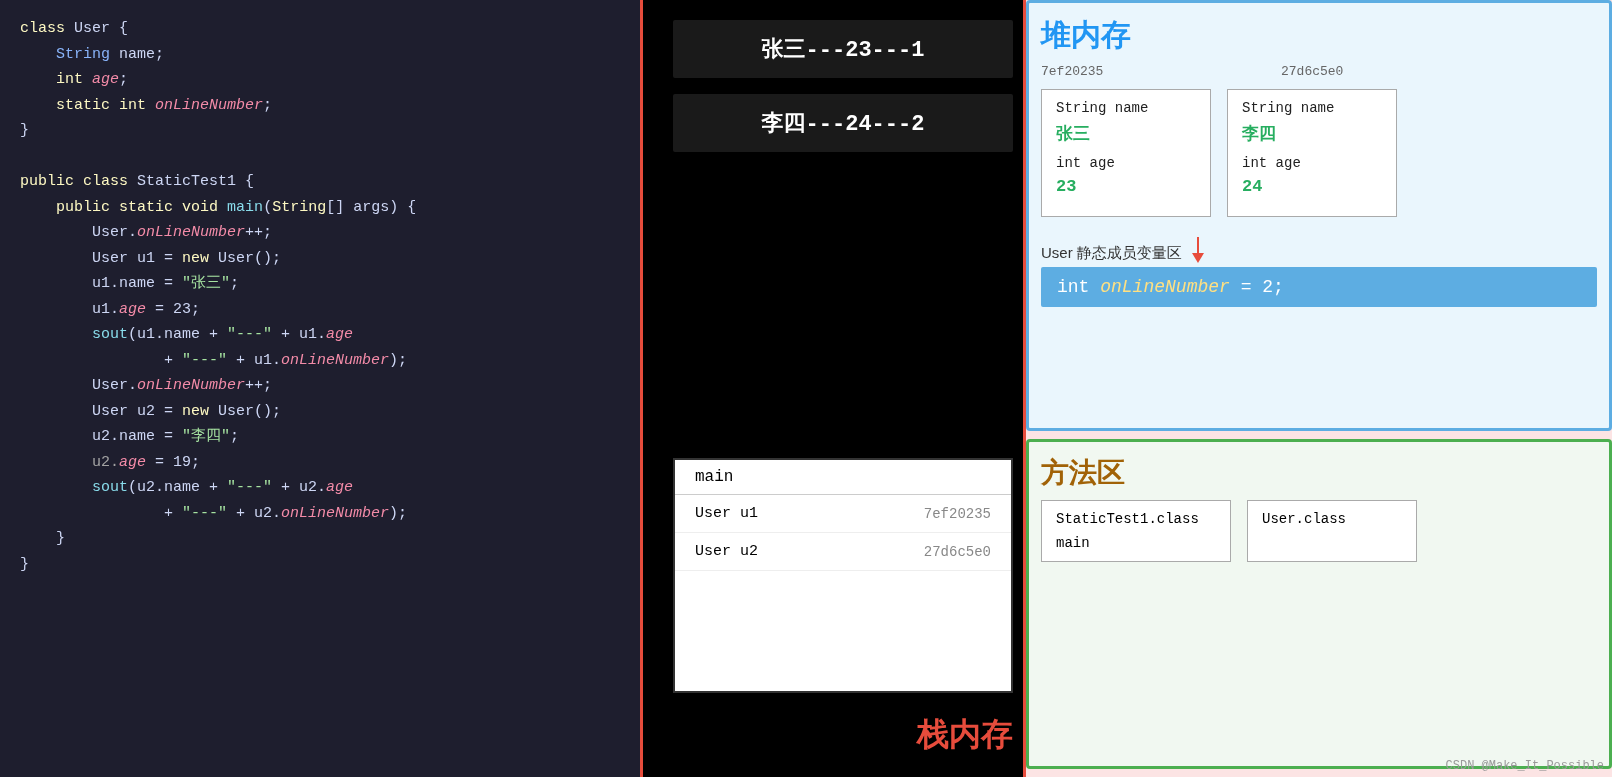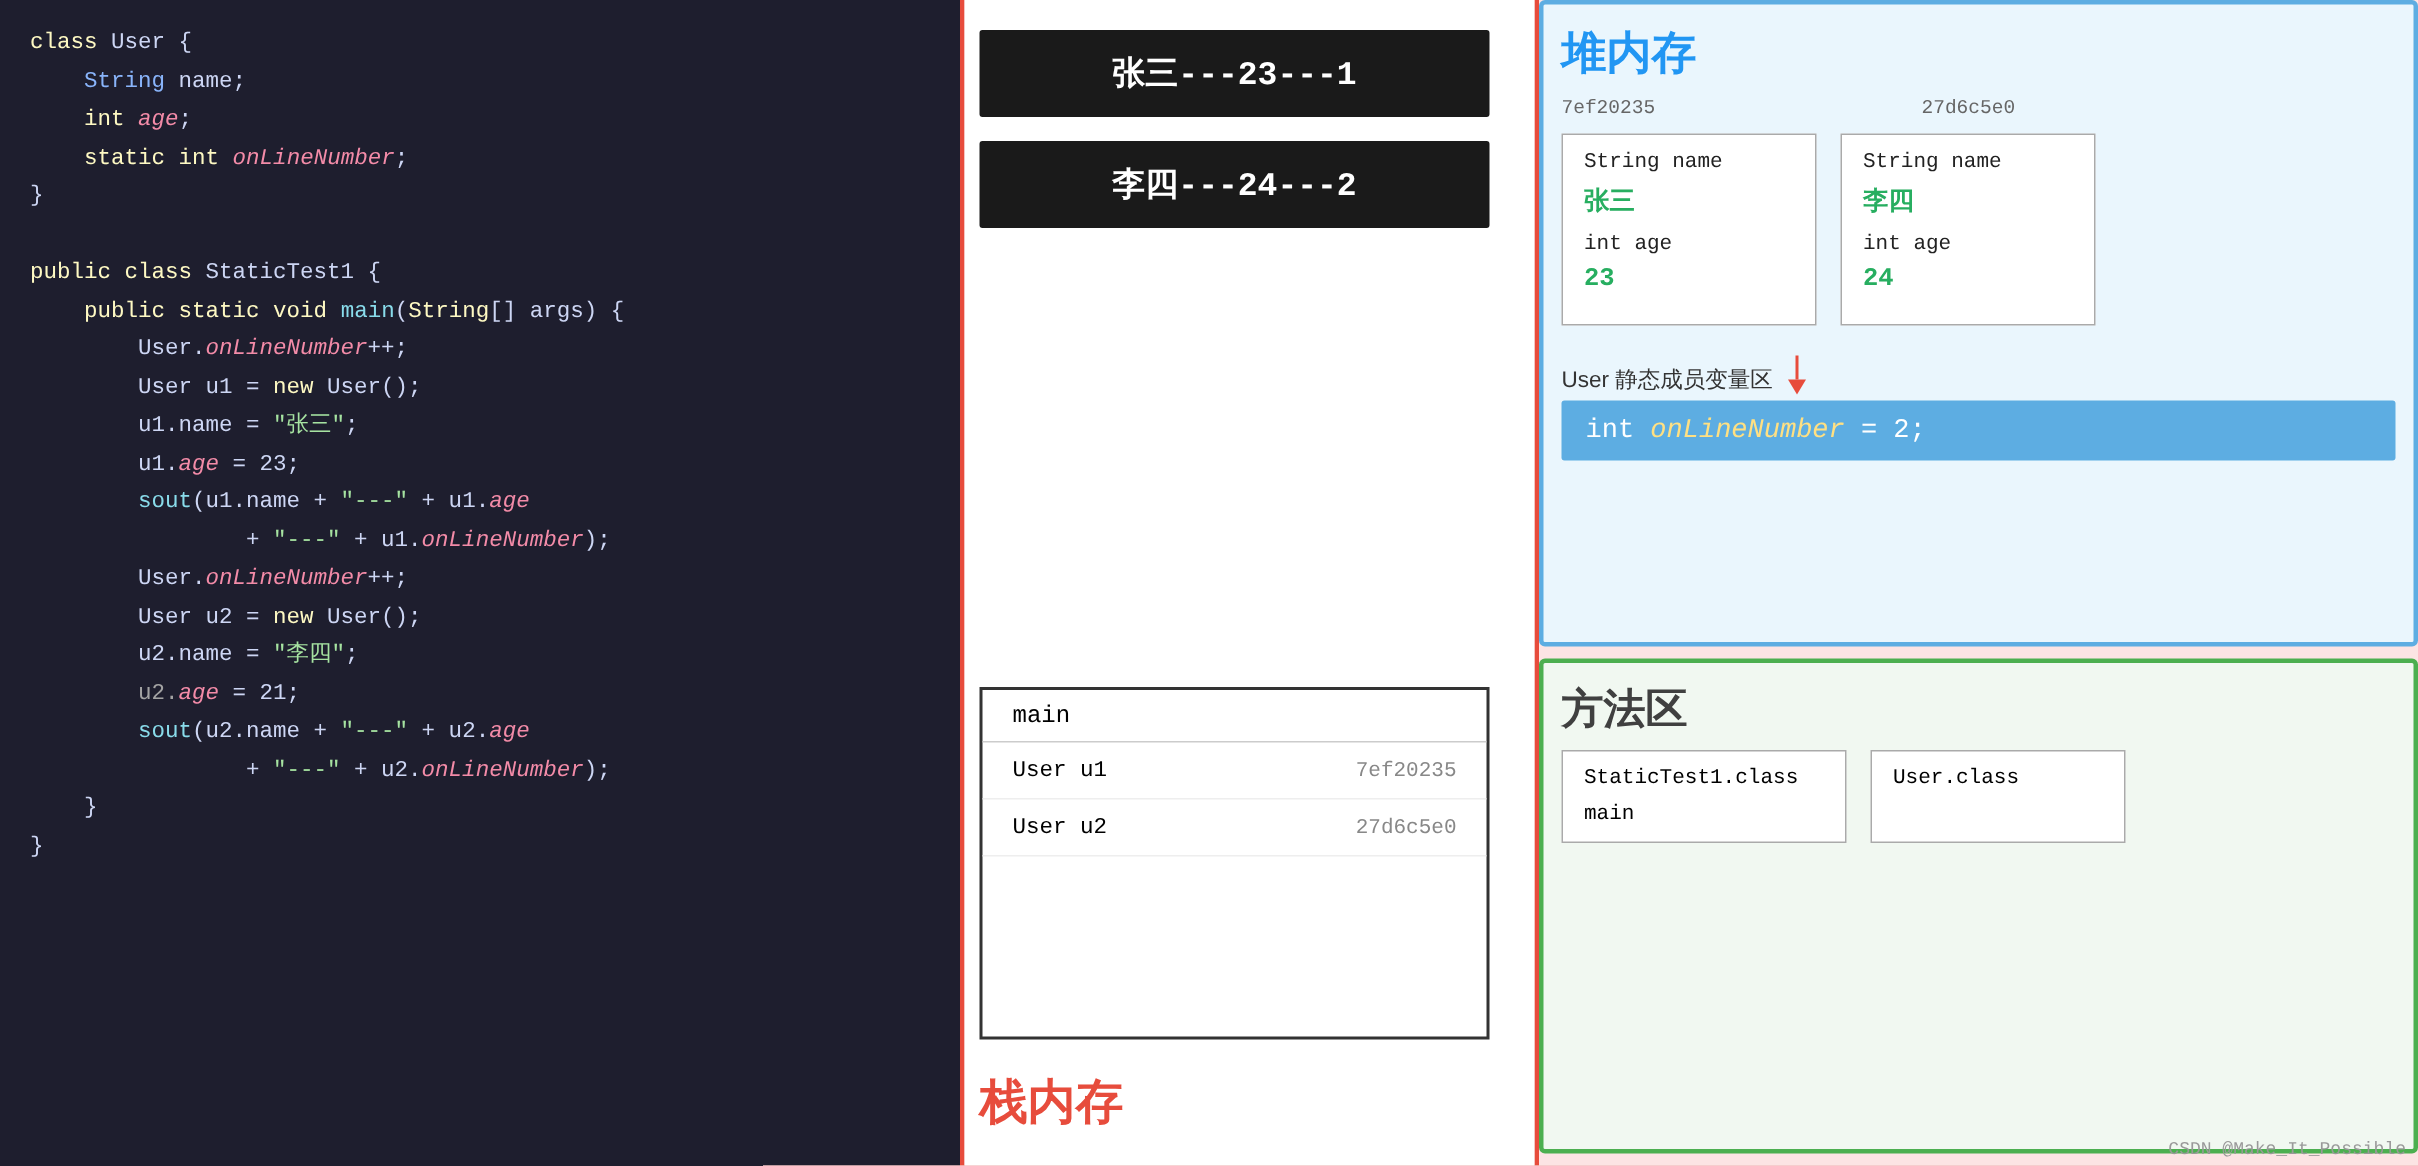--- a/index.html
+++ b/index.html
@@ -26,24 +26,24 @@
 
     .kw { color: #fef9c3; }
     .str { color: #a6e3a1; }
     .method { color: #89dceb; }
     .italic-red { color: #f38ba8; font-style: italic; }
 
     
     .middle-panel {
       width: 380px;
       min-width: 380px;
-      background: #ffffff;
+      background: #000000;
       display: flex;
       flex-direction: column;
-      align-items: flex-start;
+      align-items: flex-end;
       padding: 20px 10px;
       position: relative;
     }
 
     .output-box {
       background: #1a1a1a;
       color: #fff;
       font-size: 22px;
       font-weight: bold;
       padding: 14px 30px;
@@ -176,21 +176,21 @@
 
     .method-section {
       border: 3px solid #4caf50;
       background: #f1f8f1;
       border-radius: 4px;
       padding: 12px;
       flex: 0.9;
     }
 
     .method-title {
-      color: #404040;
+      color: #a16207;
       font-size: 28px;
       font-weight: bold;
       font-family: 'Microsoft YaHei', sans-serif;
       margin-bottom: 8px;
     }
 
     .method-objects {
       display: flex;
       gap: 16px;
     }
@@ -273,21 +273,21 @@
   <div>
     &nbsp;&nbsp;&nbsp;&nbsp;&nbsp;&nbsp;&nbsp;&nbsp;<span style="color:#cdd6f4">User.</span><span class="italic-red">onLineNumber</span><span style="color:#cdd6f4">++;</span>
   </div>
   <div>
     &nbsp;&nbsp;&nbsp;&nbsp;&nbsp;&nbsp;&nbsp;&nbsp;<span style="color:#cdd6f4">User u2 = </span><span class="kw">new</span><span style="color:#cdd6f4"> User();</span>
   </div>
   <div>
     &nbsp;&nbsp;&nbsp;&nbsp;&nbsp;&nbsp;&nbsp;&nbsp;<span style="color:#cdd6f4">u2.name = </span><span class="str">"李四"</span><span style="color:#cdd6f4">;</span>
   </div>
   <div>
-    &nbsp;&nbsp;&nbsp;&nbsp;&nbsp;&nbsp;&nbsp;&nbsp;<span style="color:#a3a3a3">u2.</span><span class="italic-red">age</span><span style="color:#cdd6f4"> = 21;</span>
+    &nbsp;&nbsp;&nbsp;&nbsp;&nbsp;&nbsp;&nbsp;&nbsp;<span style="color:#a3a3a3">u2.</span><span class="italic-red">age</span><span style="color:#cdd6f4"> = 19;</span>
   </div>
   <div>
     &nbsp;&nbsp;&nbsp;&nbsp;&nbsp;&nbsp;&nbsp;&nbsp;<span class="method">sout</span><span style="color:#cdd6f4">(u2.name + </span><span class="str">"---"</span><span style="color:#cdd6f4"> + u2.</span><span class="italic-red">age</span>
   </div>
   <div>
     &nbsp;&nbsp;&nbsp;&nbsp;&nbsp;&nbsp;&nbsp;&nbsp;&nbsp;&nbsp;&nbsp;&nbsp;&nbsp;&nbsp;&nbsp;&nbsp;<span style="color:#cdd6f4">+ </span><span class="str">"---"</span><span style="color:#cdd6f4"> + u2.</span><span class="italic-red">onLineNumber</span><span style="color:#cdd6f4">);</span>
   </div>
   <div>
     &nbsp;&nbsp;&nbsp;&nbsp;<span style="color:#cdd6f4">}</span>
   </div>

